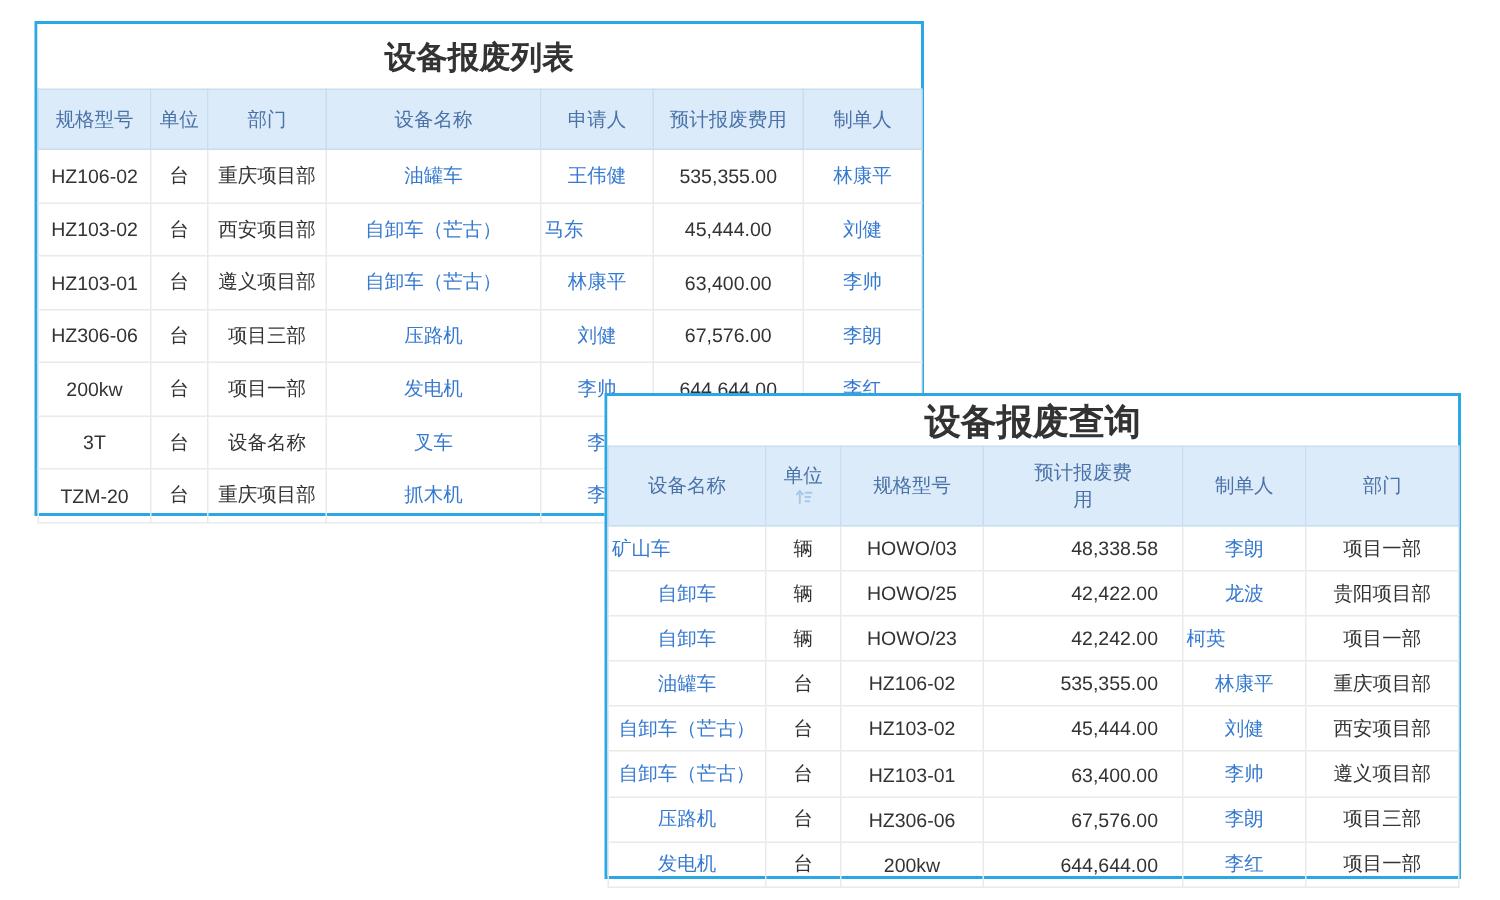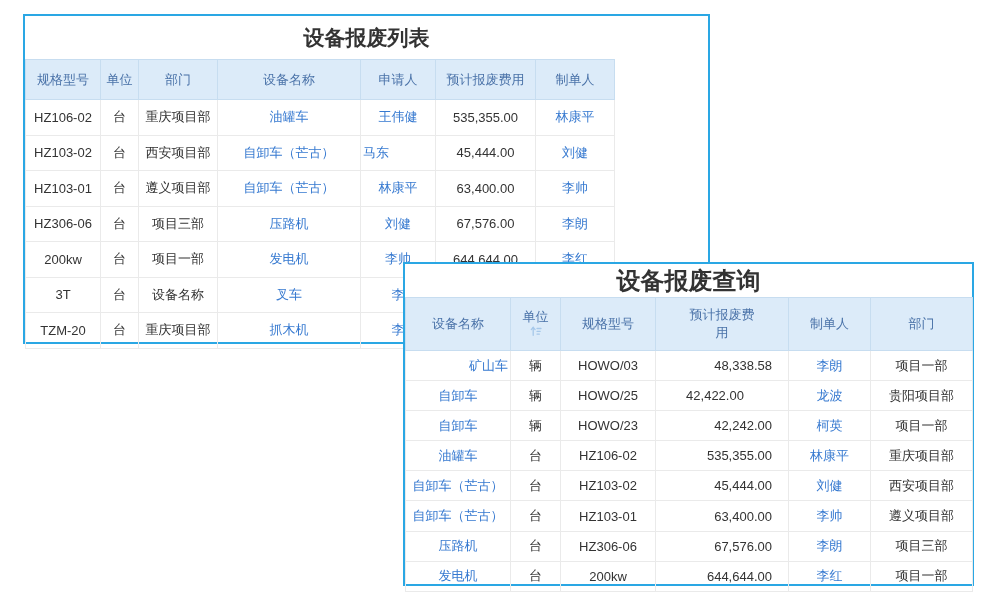--- a/index.html
+++ b/index.html
@@ -11,21 +11,21 @@
     position: relative;
     overflow: hidden;
     font-family: "Liberation Sans", sans-serif;
   }
   .panel {
     position: absolute;
     background: #ffffff;
     border: 2px solid var(--border, #2AA7E4);
     box-sizing: border-box;
   }
-  #panel1 { left: 23px; top: 14px; width: 687px; height: 330px; z-index: 1; }
+  #panel1 { left: 23px; top: 14px; width: 593px; height: 330px; z-index: 1; }
   #panel2 { left: 403px; top: 262px; width: 571px; height: 324px; z-index: 2; }
 
   .panel-title {
     display: flex;
     align-items: center;
     justify-content: center;
     font-weight: bold;
     color: var(--title-text, #333333);
     background: #ffffff;
   }
@@ -193,41 +193,41 @@
               </svg></span>
           </th>
           <th><span class="hdr-label">规格型号</span></th>
           <th><span class="hdr-label wrap-label">预计报废费用</span></th>
           <th><span class="hdr-label">制单人</span></th>
           <th><span class="hdr-label">部门</span></th>
         </tr>
       </thead>
       <tbody>
         <tr>
-          <td class="cell-link" style="text-align: right; margin-left: 47px;">矿山车</td>
+          <td class="cell-link" style="text-align: left; margin-left: 47px;">矿山车</td>
           <td style="text-align: center;">辆</td>
           <td style="text-align: center;">HOWO/03</td>
           <td class="pad-right" style="text-align: right;">48,338.58</td>
           <td class="cell-link" style="text-align: center;">李朗</td>
           <td style="text-align: center;">项目一部</td>
         </tr>
         <tr>
           <td class="cell-link" style="text-align: center;">自卸车</td>
           <td style="text-align: center;">辆</td>
           <td style="text-align: center;">HOWO/25</td>
-          <td class="pad-right" style="text-align: center;">42,422.00</td>
+          <td class="pad-right" style="text-align: right;">42,422.00</td>
           <td class="cell-link" style="text-align: center;">龙波</td>
           <td style="text-align: center;">贵阳项目部</td>
         </tr>
         <tr>
           <td class="cell-link" style="text-align: center;">自卸车</td>
           <td style="text-align: center;">辆</td>
           <td style="text-align: center;">HOWO/23</td>
           <td class="pad-right" style="text-align: right;">42,242.00</td>
-          <td class="cell-link" style="text-align: center;">柯英</td>
+          <td class="cell-link" style="text-align: left;">柯英</td>
           <td style="text-align: center;">项目一部</td>
         </tr>
         <tr>
           <td class="cell-link" style="text-align: center;">油罐车</td>
           <td style="text-align: center;">台</td>
           <td style="text-align: center;">HZ106-02</td>
           <td class="pad-right" style="text-align: right;">535,355.00</td>
           <td class="cell-link" style="text-align: center;">林康平</td>
           <td style="text-align: center;">重庆项目部</td>
         </tr>

